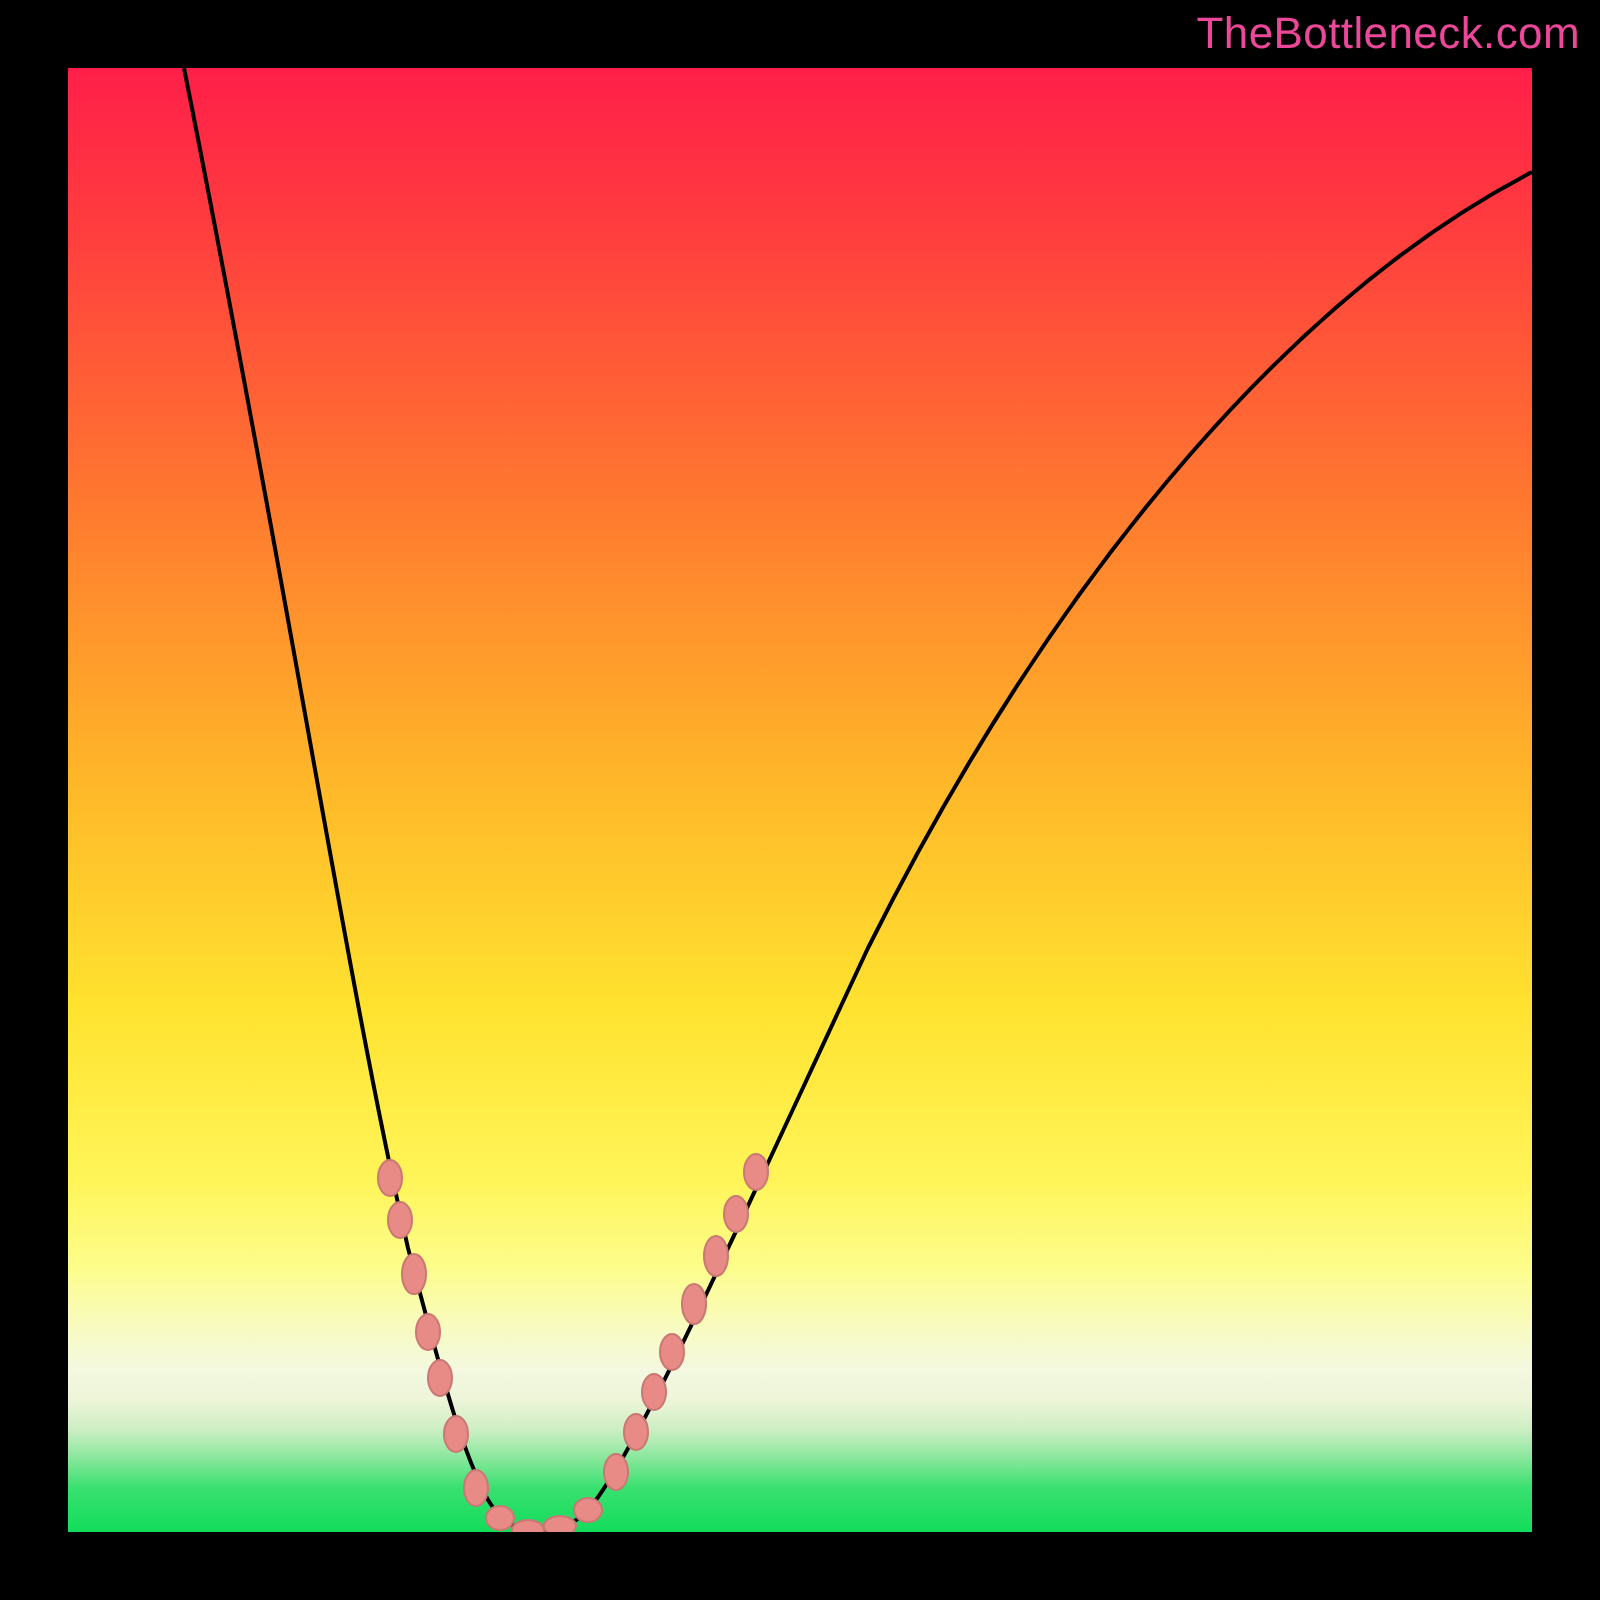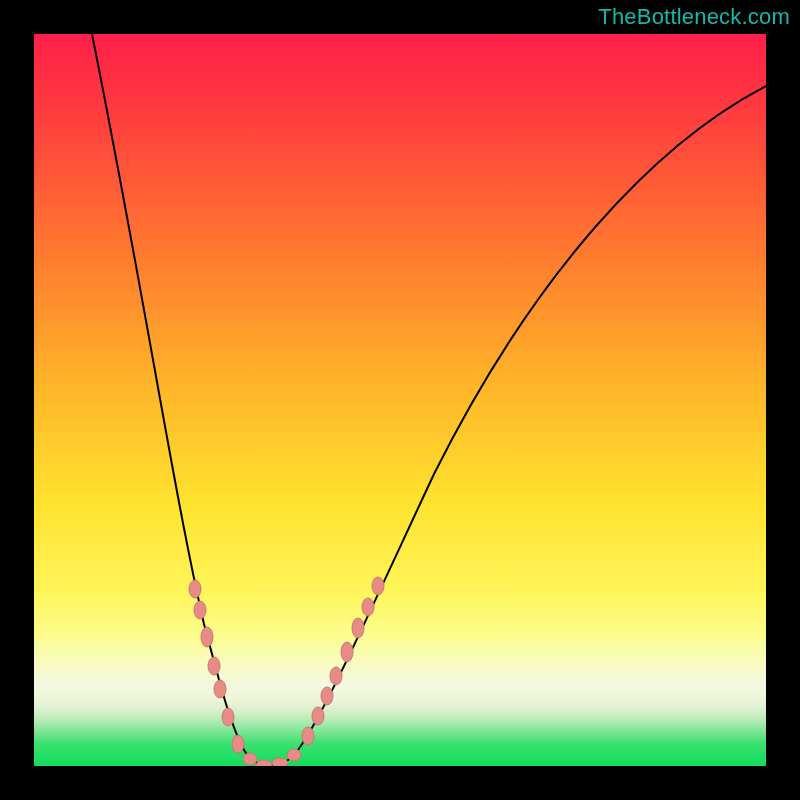--- a/index.html
+++ b/index.html
@@ -14,21 +14,21 @@
   .frame {
     position: relative;
     width: 800px;
     height: 800px;
     background: #000;
   }
   .watermark {
     position: absolute;
     top: 4px;
     right: 10px;
-    color: #14b8a6;
+    color: #ec4899;
     font-size: 22px;
     font-weight: 500;
     letter-spacing: 0.2px;
     z-index: 20;
   }
   .plot-area {
     position: absolute;
     left: 34px;
     top: 34px;
     width: 732px;

